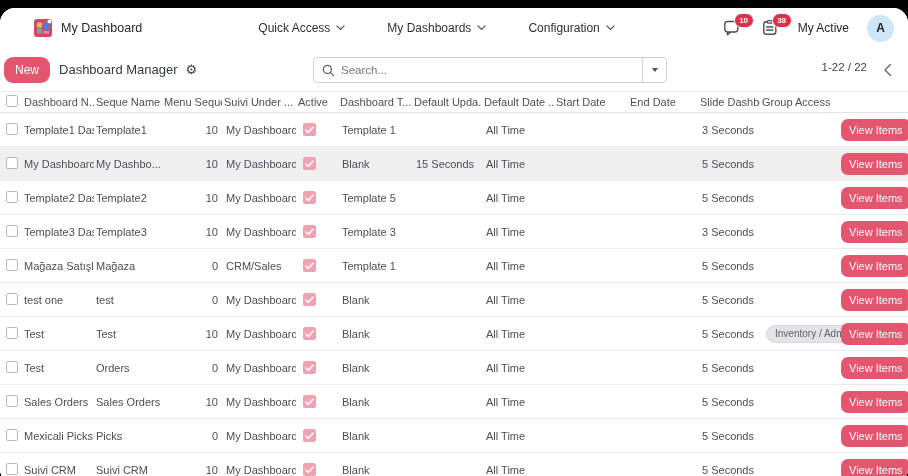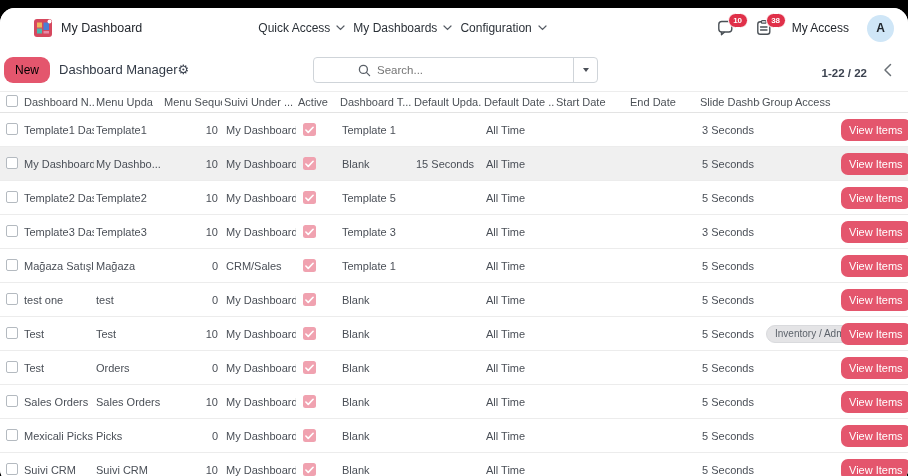--- a/index.html
+++ b/index.html
@@ -3,39 +3,39 @@
 <meta charset="utf-8">
 <style>
   * { margin:0; padding:0; box-sizing:border-box; }
   html,body { width:908px; height:476px; background:#000; font-family:"Liberation Sans", sans-serif; }
   .window { position:absolute; top:8px; left:0; width:908px; height:476px; border-radius:15px; overflow:hidden; background:#fff; }
 
   
   .topnav { height:40px; display:flex; align-items:center; background:#fff; padding:0 14px 0 34px; position:relative; }
   .brand { display:flex; align-items:center; gap:9px; }
   .brand-title { font-size:12.5px; color:#23272d; font-weight:500; }
-  .nav-menus { display:flex; align-items:center; gap:8px; margin-left:116px; }
+  .nav-menus { display:flex; align-items:center; gap:42px; margin-left:116px; }
   .nav-menu { display:flex; align-items:center; gap:6px; font-size:12px; color:#2b3138; cursor:pointer; }
   .systray { margin-left:auto; display:flex; align-items:center; gap:18px; }
   .tray-icon { position:relative; width:20px; height:20px; display:flex; align-items:center; justify-content:center; cursor:pointer; }
   .nbadge { position:absolute; top:-5px; left:12px; background:#e03049; color:#fff; font-size:8px; font-weight:700; line-height:1; padding:2.5px 4.5px; border-radius:8px; border:1.5px solid #fff; }
   .company { font-size:12px; color:#23272d; }
   .avatar { width:27px; height:27px; border-radius:50%; background:#cfe6f7; color:#20262c; font-size:12px; font-weight:600; display:flex; align-items:center; justify-content:center; cursor:pointer; }
 
   
   .cpanel { height:44px; display:flex; align-items:center; padding:0 14px 0 4px; position:relative; border-bottom:1px solid #ededed; }
-  .new-btn { background:#e4566d; color:#000000; border:none; font-size:12px; padding:6px 11px; border-radius:9px; cursor:pointer; font-family:inherit; }
-  .cp-title { margin-left:9px; font-size:13px; color:#323a46; display:flex; align-items:center; gap:0; }
+  .new-btn { background:#e4566d; color:#ffffff; border:none; font-size:12px; padding:6px 11px; border-radius:9px; cursor:pointer; font-family:inherit; }
+  .cp-title { margin-left:9px; font-size:13px; color:#323a46; display:flex; align-items:center; gap:8px; }
   .gear { font-size:13px; color:#3c4350; cursor:pointer; }
-  .searchbox { position:absolute; left:313px; top:9px; width:285px; height:26px; border:1px solid #cfd4d9; border-radius:4px; background:#fff; display:flex; align-items:center;padding-left:36px; }
+  .searchbox { position:absolute; left:313px; top:9px; width:354px; height:26px; border:1px solid #cfd4d9; border-radius:4px; background:#fff; display:flex; align-items:center; }
   .searchbox input { flex:1; border:none; outline:none; font-size:11.5px; color:#333; padding:0 6px; font-family:inherit; background:transparent; }
   .search-glass { margin-left:8px; display:flex; }
   .search-toggle { width:24px; height:100%; border-left:1px solid #cfd4d9; display:flex; align-items:center; justify-content:center; cursor:pointer; }
   .tri-down { width:0; height:0; border-left:3.5px solid transparent; border-right:3.5px solid transparent; border-top:4.5px solid #4a4f57; }
-  .pager { margin-left:auto; display:flex; align-items:flex-end; gap:14px;font-weight:bold; }
+  .pager { margin-left:auto; display:flex; align-items:flex-start; gap:14px; }
   .pager-range { font-size:11.5px; color:#3c4350; }
   .pager-prev { cursor:pointer; display:flex; padding:2px; }
 
   
   .grid-row { display:grid; grid-template-columns:22px 72px 68px 60px 74px 42px 74px 70px 72px 74px 70px 62px 76px 72px; align-items:center; }
   .thead { height:21px; border-bottom:1px solid #e3e3e3; }
   .th { font-size:11px; color:#4c5157; white-space:nowrap; overflow:hidden; padding:0 3px 0 2px; cursor:pointer; }
   .tr { height:34px; border-bottom:1px solid #ececec; background:#fff; cursor:pointer; }
   .tr.hl { background:#f0f0f0; }
   .td { font-size:11px; color:#4a4f57; white-space:nowrap; overflow:hidden; padding:0 3px 0 2px; }
@@ -95,21 +95,21 @@
         <span class="nbadge">10</span>
       </div>
       <div class="tray-icon">
         <svg width="18" height="18" viewBox="0 0 18 18">
           <rect x="2.8" y="2.8" width="12" height="12.5" rx="2.5" stroke="#4a5056" stroke-width="1.4" fill="none"></rect>
           <rect x="6.3" y="1.6" width="5" height="2.6" rx="1.2" fill="#fff" stroke="#4a5056" stroke-width="1.3"></rect>
           <path d="M5.5 8h6.5M5.5 11h6.5" stroke="#4a5056" stroke-width="1.3" stroke-linecap="round"></path>
         </svg>
         <span class="nbadge">38</span>
       </div>
-      <span class="company">My Access</span>
+      <span class="company">My Active</span>
       <div class="avatar">A</div>
     </div>
   </div>
 
   <div class="cpanel">
     <button class="new-btn">New</button>
     <div class="cp-title">
       <span>Dashboard Manager</span>
       <span class="gear">⚙</span>
     </div>
@@ -132,21 +132,21 @@
             <path d="M7.5 1.5L2 7l5.5 5.5" stroke="#6a7076" stroke-width="1.5" fill="none" stroke-linecap="round" stroke-linejoin="round"></path>
           </svg>
       </span>
     </div>
   </div>
 
   <div>
     <div class="grid-row thead" id="thead">
         <div class="th c-check"><span class="cb"></span></div>
         <div class="th ">Dashboard N...</div>
-        <div class="th ">Menu Upda</div>
+        <div class="th ">Seque Name</div>
         <div class="th num">Menu Seque...</div>
         <div class="th pad4">Suivi Under ...</div>
         <div class="th ">Active</div>
         <div class="th pad4">Dashboard T...</div>
         <div class="th pad4">Default Upda...</div>
         <div class="th pad4">Default Date ...</div>
         <div class="th pad4">Start Date</div>
         <div class="th pad4">End Date</div>
         <div class="th pad4">Slide Dashbo...</div>
         <div class="th c-group pad4">Group Access</div>

